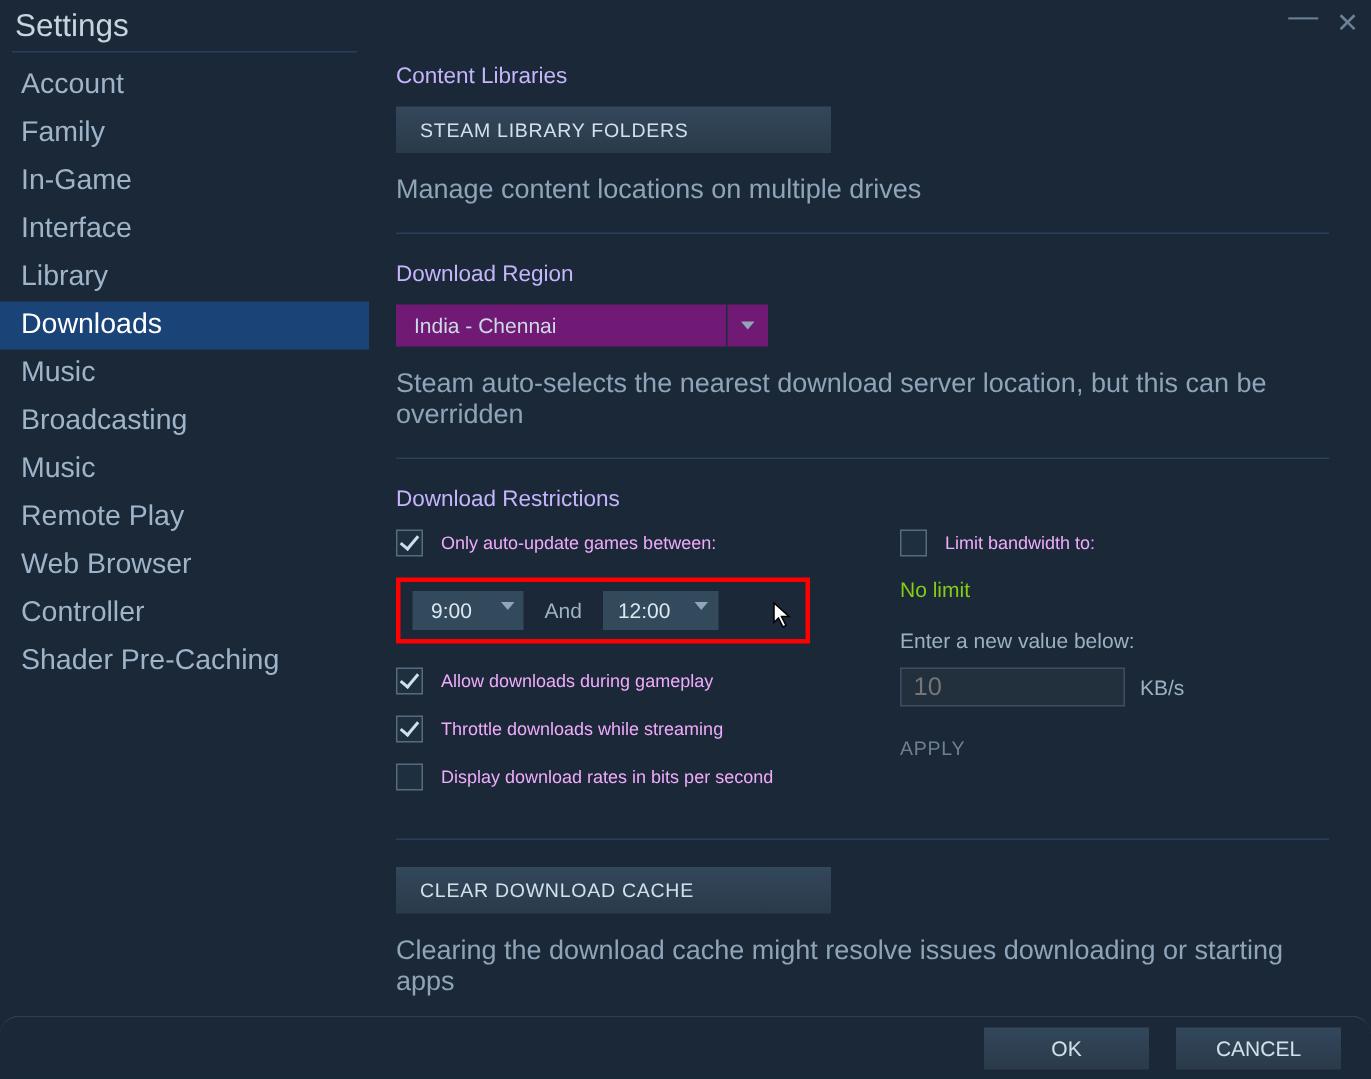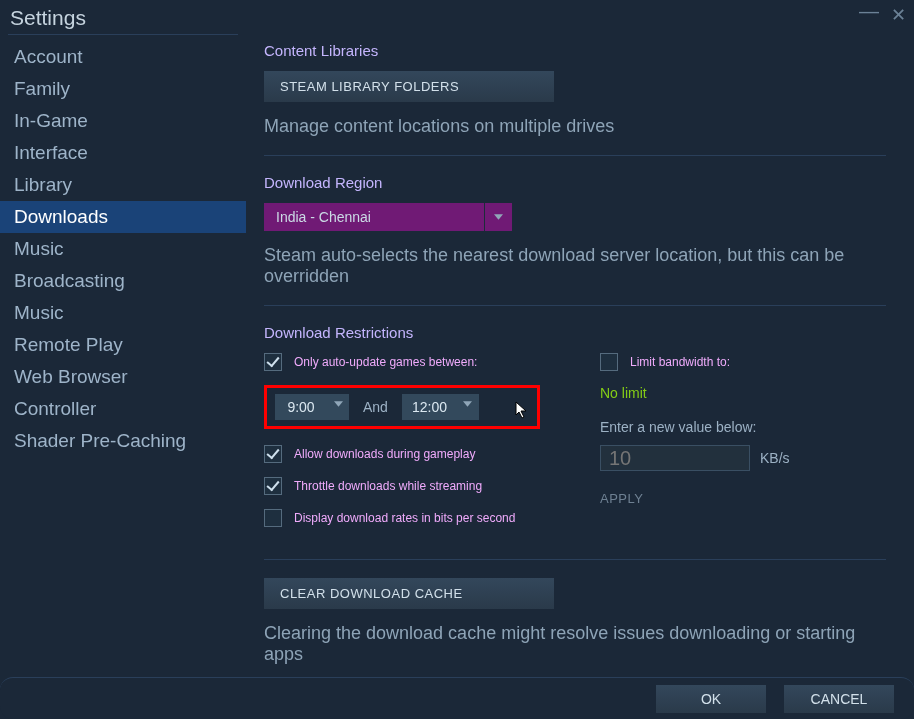--- a/index.html
+++ b/index.html
@@ -177,21 +177,21 @@
   
   .nolimit{color:#84cc16;margin:10px 0 18px 0;}
   .enter-label{color:#9cb1c4;margin-bottom:10px;}
   .bw-row{display:flex;align-items:center;gap:10px;margin-bottom:16px;}
   .bw-input{
     width:150px;height:26px;
     background:#22303d;
     border:1px solid #3a4f63;
     color:#6f8293;
     padding:0 8px;
-    font-size:20px;
+    font-size:17px;
   }
   .unit{color:#9cb1c4;}
   .apply{
     color:#6e8092;
     font-size:13px;
     letter-spacing:0.5px;
     cursor:pointer;
     display:inline-block;
     padding:4px 0;
   }

